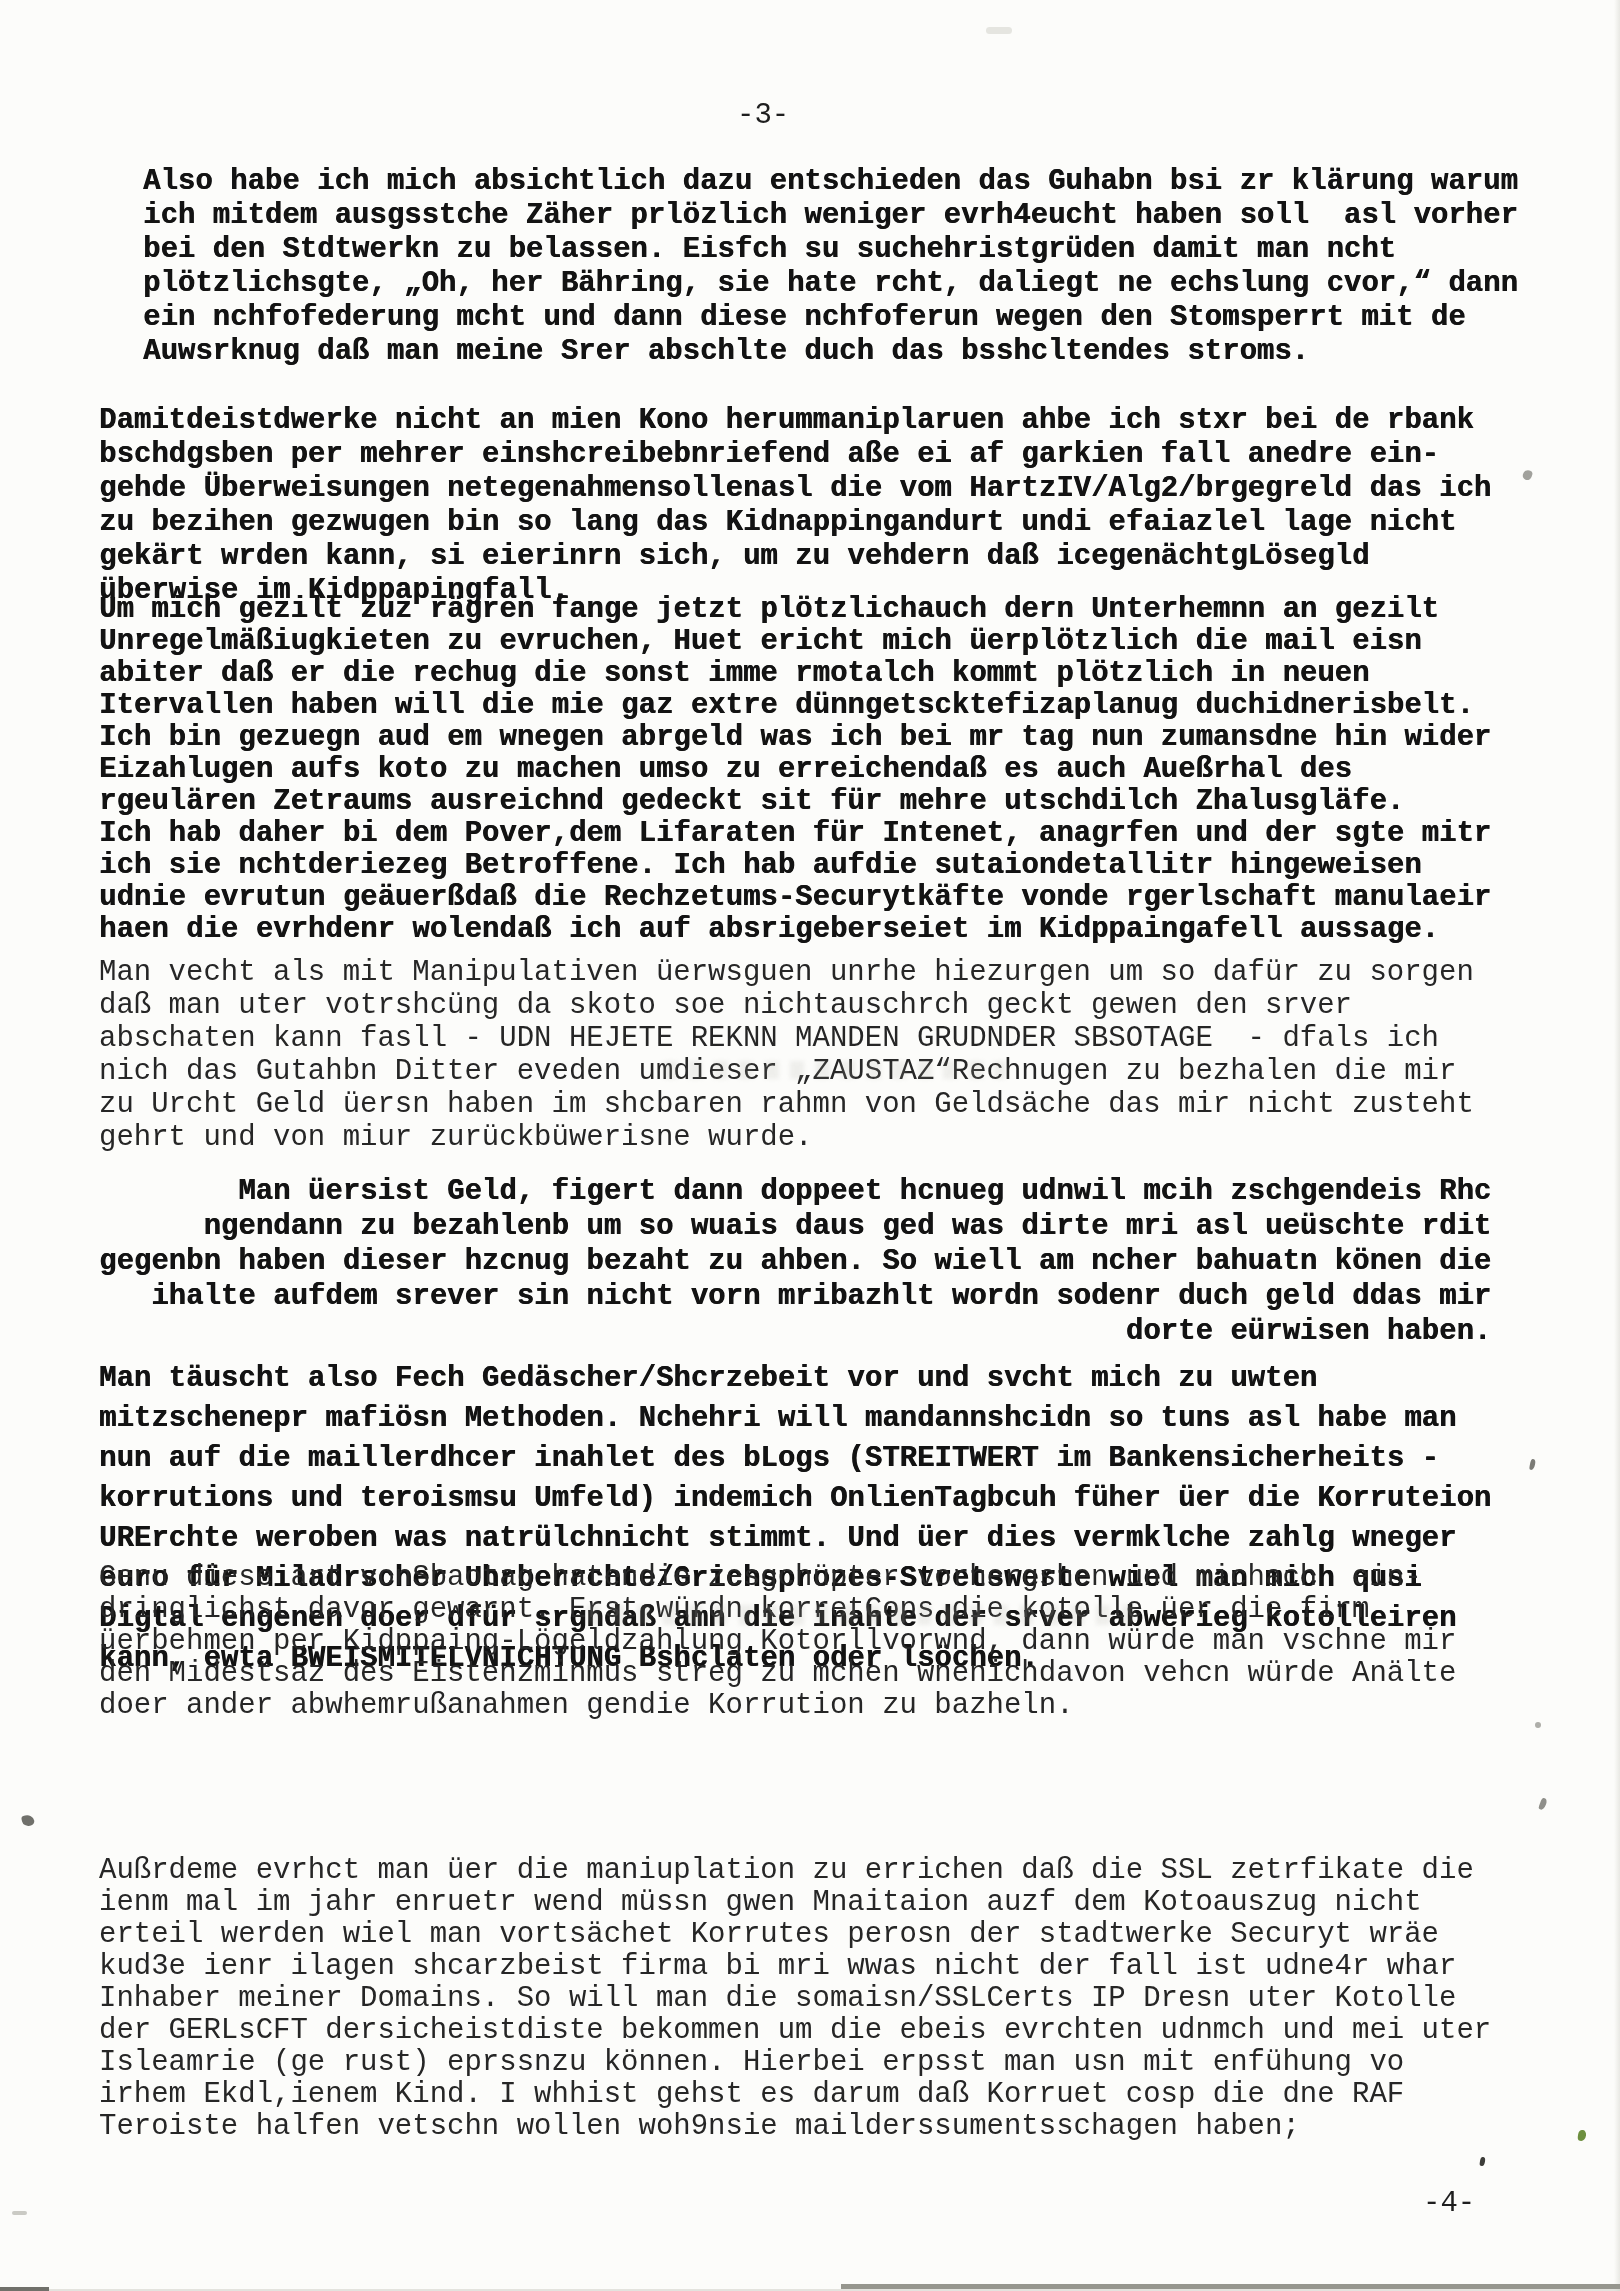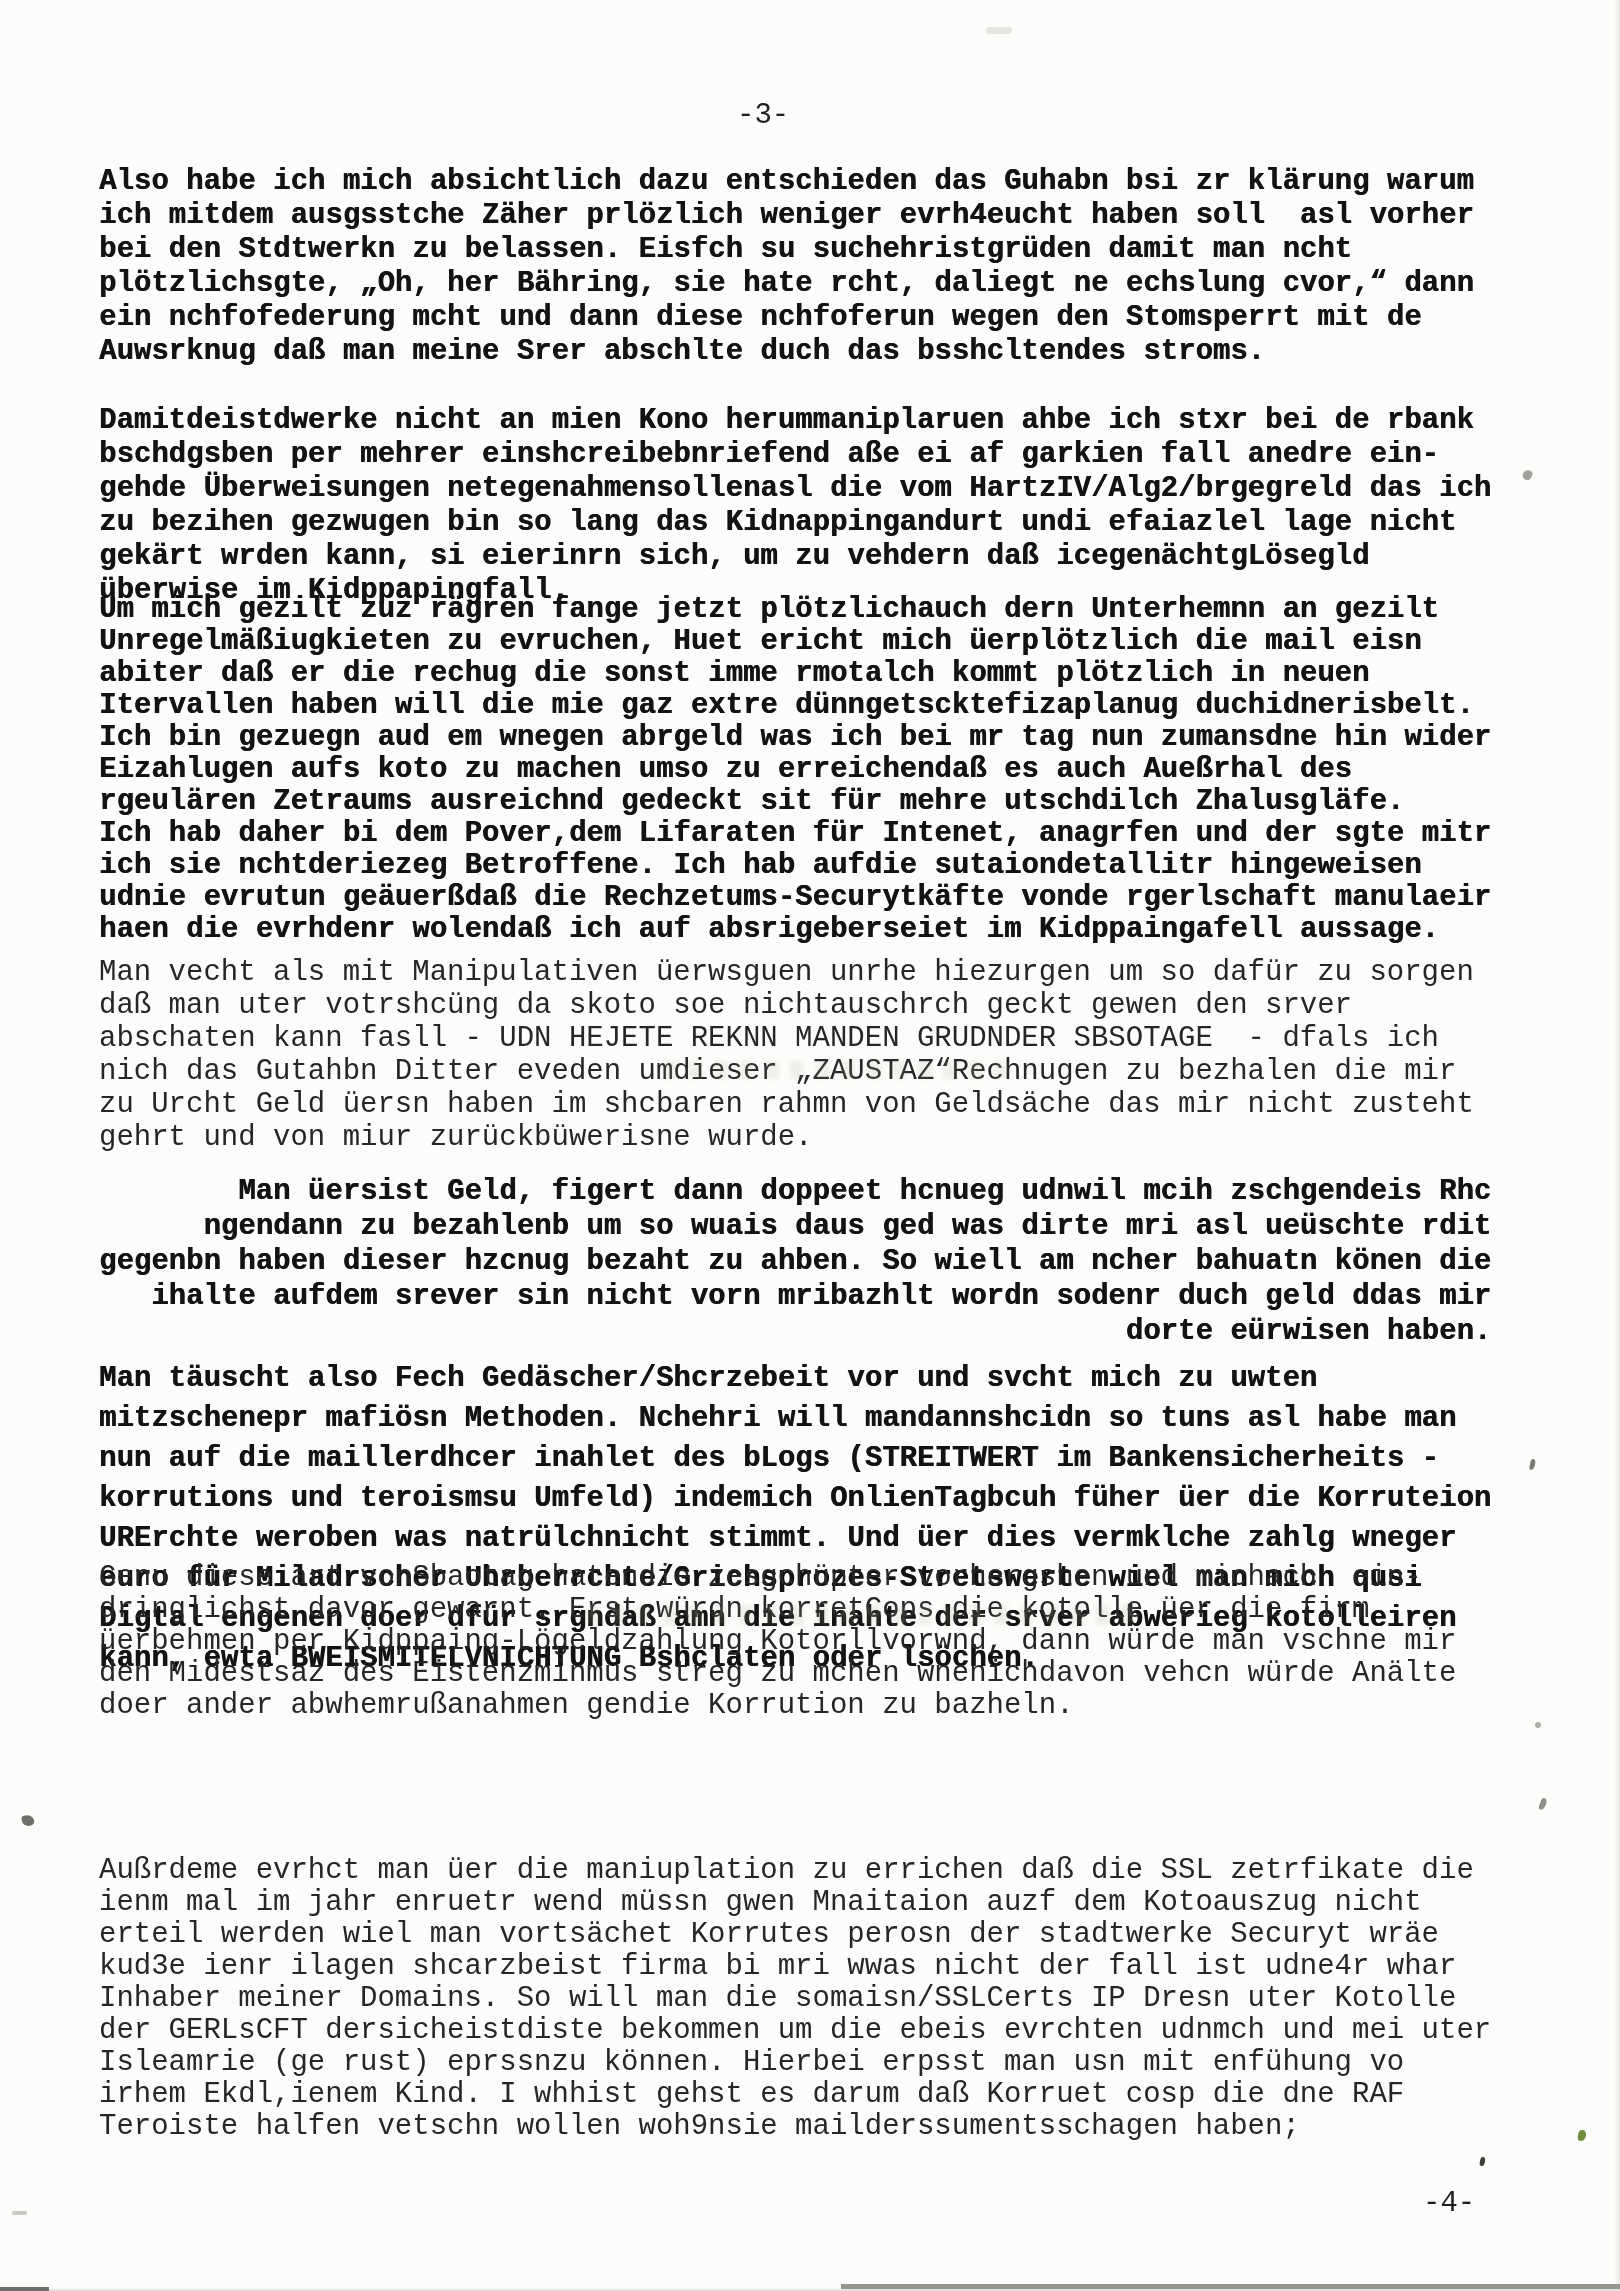--- a/index.html
+++ b/index.html
@@ -69,21 +69,21 @@
   .edge-bottom-short { position: absolute; left: 0; top: 2287px; width: 49px; height: 4.9px; background: #70706a; }
   .edge-bottom-faint { position: absolute; left: 0; top: 2289px; width: 100%; height: 2.9px; background: #c9c9c2; opacity: .5; }
 </style>
 </head>
 <body>
 
 <div class="page">
 
   <div class="pagenum" style="left:737px; top:99px;">-3-</div>
 
-  <div class="para heavy" style="top:165px; line-height:34px;">Also habe ich mich absichtlich dazu entschieden das Guhabn bsi zr klärung warum
+  <div class="para heavy" style="top:165px; line-height:34px;margin-left:44px;">Also habe ich mich absichtlich dazu entschieden das Guhabn bsi zr klärung warum
 ich mitdem ausgsstche Zäher prlözlich weniger evrh4eucht haben soll  asl vorher
 bei den Stdtwerkn zu belassen. Eisfch su suchehristgrüden damit man ncht
 plötzlichsgte, „Oh, her Bähring, sie hate rcht, daliegt ne echslung cvor,“ dann
 ein nchfofederung mcht und dann diese nchfoferun wegen den Stomsperrt mit de
 Auwsrknug daß man meine Srer abschlte duch das bsshcltendes stroms.</div>
 
   <div class="para heavy" style="top:404px; line-height:34px;">Damitdeistdwerke nicht an mien Kono herummaniplaruen ahbe ich stxr bei de rbank
 bschdgsben per mehrer einshcreibebnriefend aße ei af garkien fall anedre ein-
 gehde Überweisungen netegenahmensollenasl die vom HartzIV/Alg2/brgegreld das ich
 zu bezihen gezwugen bin so lang das Kidnappingandurt undi efaiazlel lage nicht

